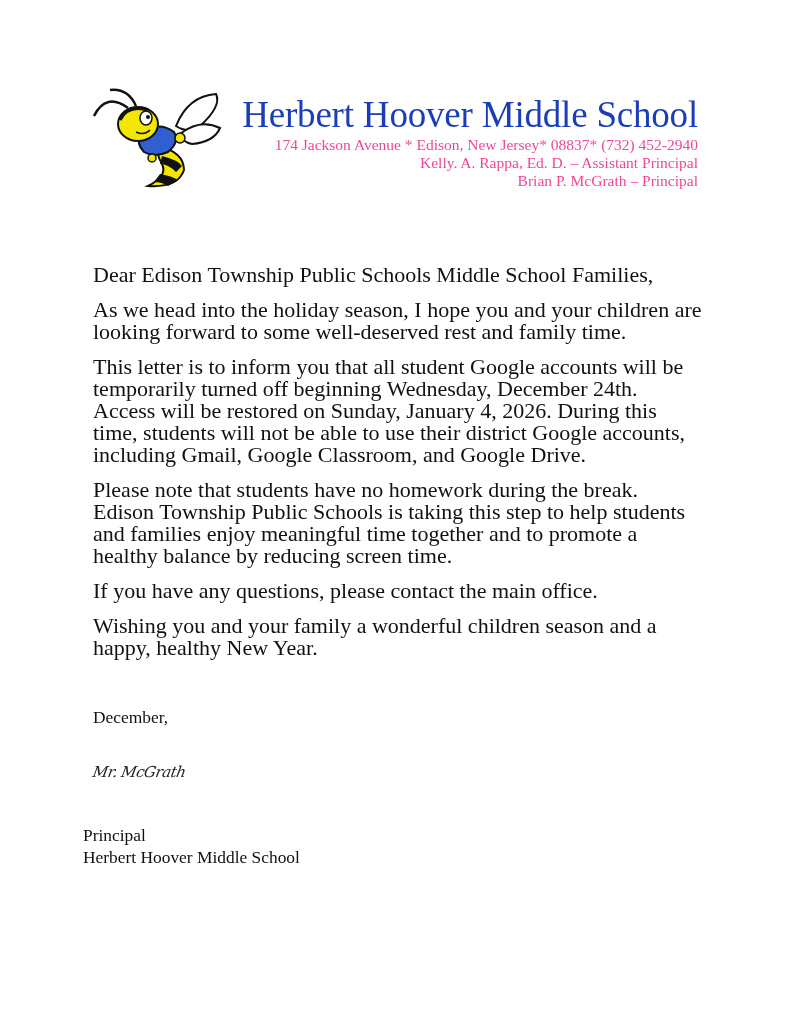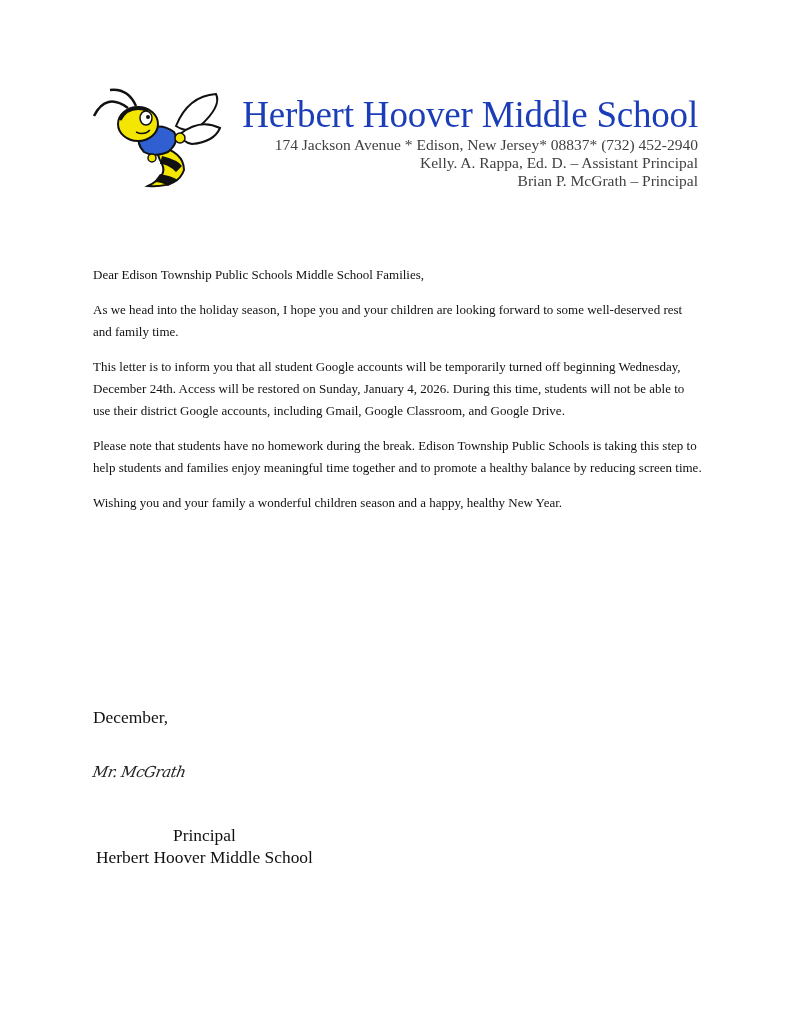--- a/index.html
+++ b/index.html
@@ -1,27 +1,27 @@
 <!DOCTYPE html>
 <html><head>
   <meta charset="utf-8">
   <style>
     html, body { margin: 0; padding: 0; background: #ffffff; }
     body { width: 791px; height: 1024px; position: relative; overflow: hidden;
            font-family: "Liberation Serif", serif; color: #111; }
     .logo { position: absolute; left: 88px; top: 86px; width: 140px; height: 104px; }
     .header { position: absolute; right: 93px; top: 94px; text-align: right; color: #1a3fb0; }
     .school-name { font-size: 37px; line-height: 42px; color: #1b3db8; letter-spacing: -0.2px; }
-    .hline { font-size: 15.5px; line-height: 18px; color: #404040; }
-    .body { position: absolute; left: 93px; top: 264px; width: 610px; font-size: 13px; line-height: 22px; }
+    .hline { font-size: 15.5px; line-height: 18px; color: #ec4899; }
+    .body { position: absolute; left: 93px; top: 264px; width: 610px; font-size: 22px; line-height: 22px; }
     .body p { margin: 0 0 13px 0; }
     .sincerely { position: absolute; left: 93px; top: 707px; font-size: 17.4px; }
     .signature { position: absolute; left: 93px; top: 763px; font-family: "DejaVu Serif", serif;
                  font-style: italic; font-size: 15px; letter-spacing: -0.5px; transform: skewX(-10deg); color: #222; }
-    .closing { position: absolute; left: 96px; top: 824px; font-size: 17.4px; line-height: 22px; text-align: center; }
+    .closing { position: absolute; left: 83px; top: 824px; font-size: 17.4px; line-height: 22px; }
   </style>
 </head>
 <body>
 
 <div class="logo">
   <svg width="140" height="104" viewBox="0 0 140 104">
 
     <path d="M88 40 Q100 10 128 8 Q134 20 112 40 Q100 48 88 40Z" fill="#fff" stroke="#111" stroke-width="2"></path>
     <path d="M92 48 Q112 32 132 42 Q126 56 104 58 Q94 56 92 48Z" fill="#fff" stroke="#111" stroke-width="2"></path>
 
@@ -49,20 +49,21 @@
   <div class="hline">174 Jackson Avenue * Edison, New Jersey* 08837* (732) 452-2940</div>
   <div class="hline">Kelly. A. Rappa, Ed. D. – Assistant Principal</div>
   <div class="hline">Brian P. McGrath – Principal</div>
 </div>
 
 <div class="body">
   <p>Dear Edison Township Public Schools Middle School Families,</p>
   <p>As we head into the holiday season, I hope you and your children are looking forward to some well-deserved rest and family time.</p>
   <p>This letter is to inform you that all student Google accounts will be temporarily turned off beginning Wednesday, December 24th. Access will be restored on Sunday, January 4, 2026. During this time, students will not be able to use their district Google accounts, including Gmail, Google Classroom, and Google Drive.</p>
   <p>Please note that students have no homework during the break. Edison Township Public Schools is taking this step to help students and families enjoy meaningful time together and to promote a healthy balance by reducing screen time.</p>
+  <p>If you have any questions, please contact the main office.</p>
   <p>Wishing you and your family a wonderful children season and a happy, healthy New Year.</p>
 </div>
 
 <div class="sincerely">December,</div>
 <div class="signature">Mr. McGrath</div>
 
 <div class="closing">
   <div>Principal</div>
   <div>Herbert Hoover Middle School</div>
 </div>

